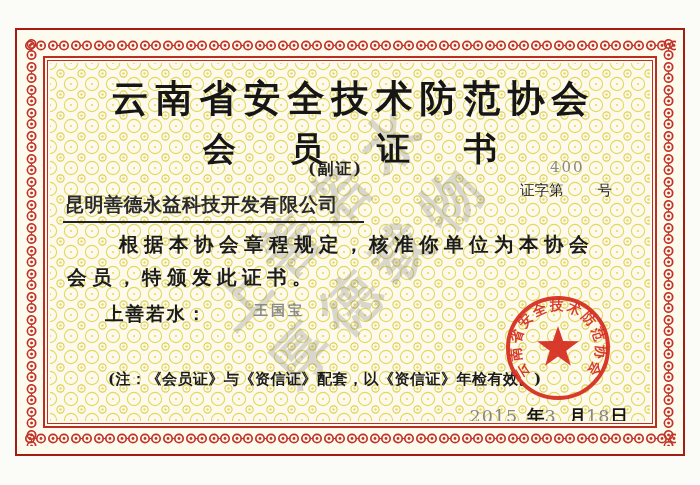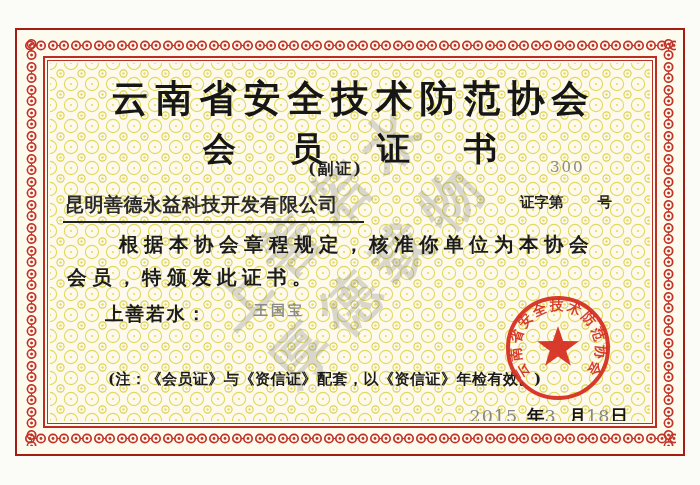--- a/index.html
+++ b/index.html
@@ -47,21 +47,21 @@
   }
   .copy-label{
     position:absolute;top:96px;left:258px;font-size:16px;font-weight:bold;
     letter-spacing:2px;color:#222;
   }
   .certno-value{
     position:absolute;top:95px;left:500px;font-size:15px;color:#8a8a8a;
     letter-spacing:2px;font-family:"DejaVu Serif",serif;
   }
   .certno-row{
-    position:absolute;top:130px;left:470px;font-size:14.5px;font-weight:bold;
+    position:absolute;top:118px;left:470px;font-size:14.5px;font-weight:normal;
     white-space:nowrap;color:#222;
   }
   .certno-row .suffix{margin-left:34px;}
   .company{
     position:absolute;top:129px;left:13px;font-size:19px;font-weight:bold;
     letter-spacing:0.5px;border-bottom:2px solid #222;padding:0 26px 3px 2px;
     white-space:nowrap;color:#2a2a2a;
   }
   .body-par{
     position:absolute;top:165px;left:17px;width:532px;
@@ -184,21 +184,21 @@
       <div>厚德载物</div>
     </div>
 
     <div class="layer">
       <div class="assoc-title">云南省安全技术防范协会</div>
 
       <div class="cert-title">会员证书</div>
 
       <div class="copy-label">(副证)</div>
 
-      <div class="certno-value">300</div>
+      <div class="certno-value">400</div>
 
       <div class="certno-row">
         <span>证字第</span><span class="suffix">号</span>
       </div>
 
       <div class="company">昆明善德永益科技开发有限公司</div>
 
       <div class="body-par">
         <div class="indent">根据本协会章程规定，核准你单位为本协会</div>
         <div>会员，特颁发此证书。</div>

